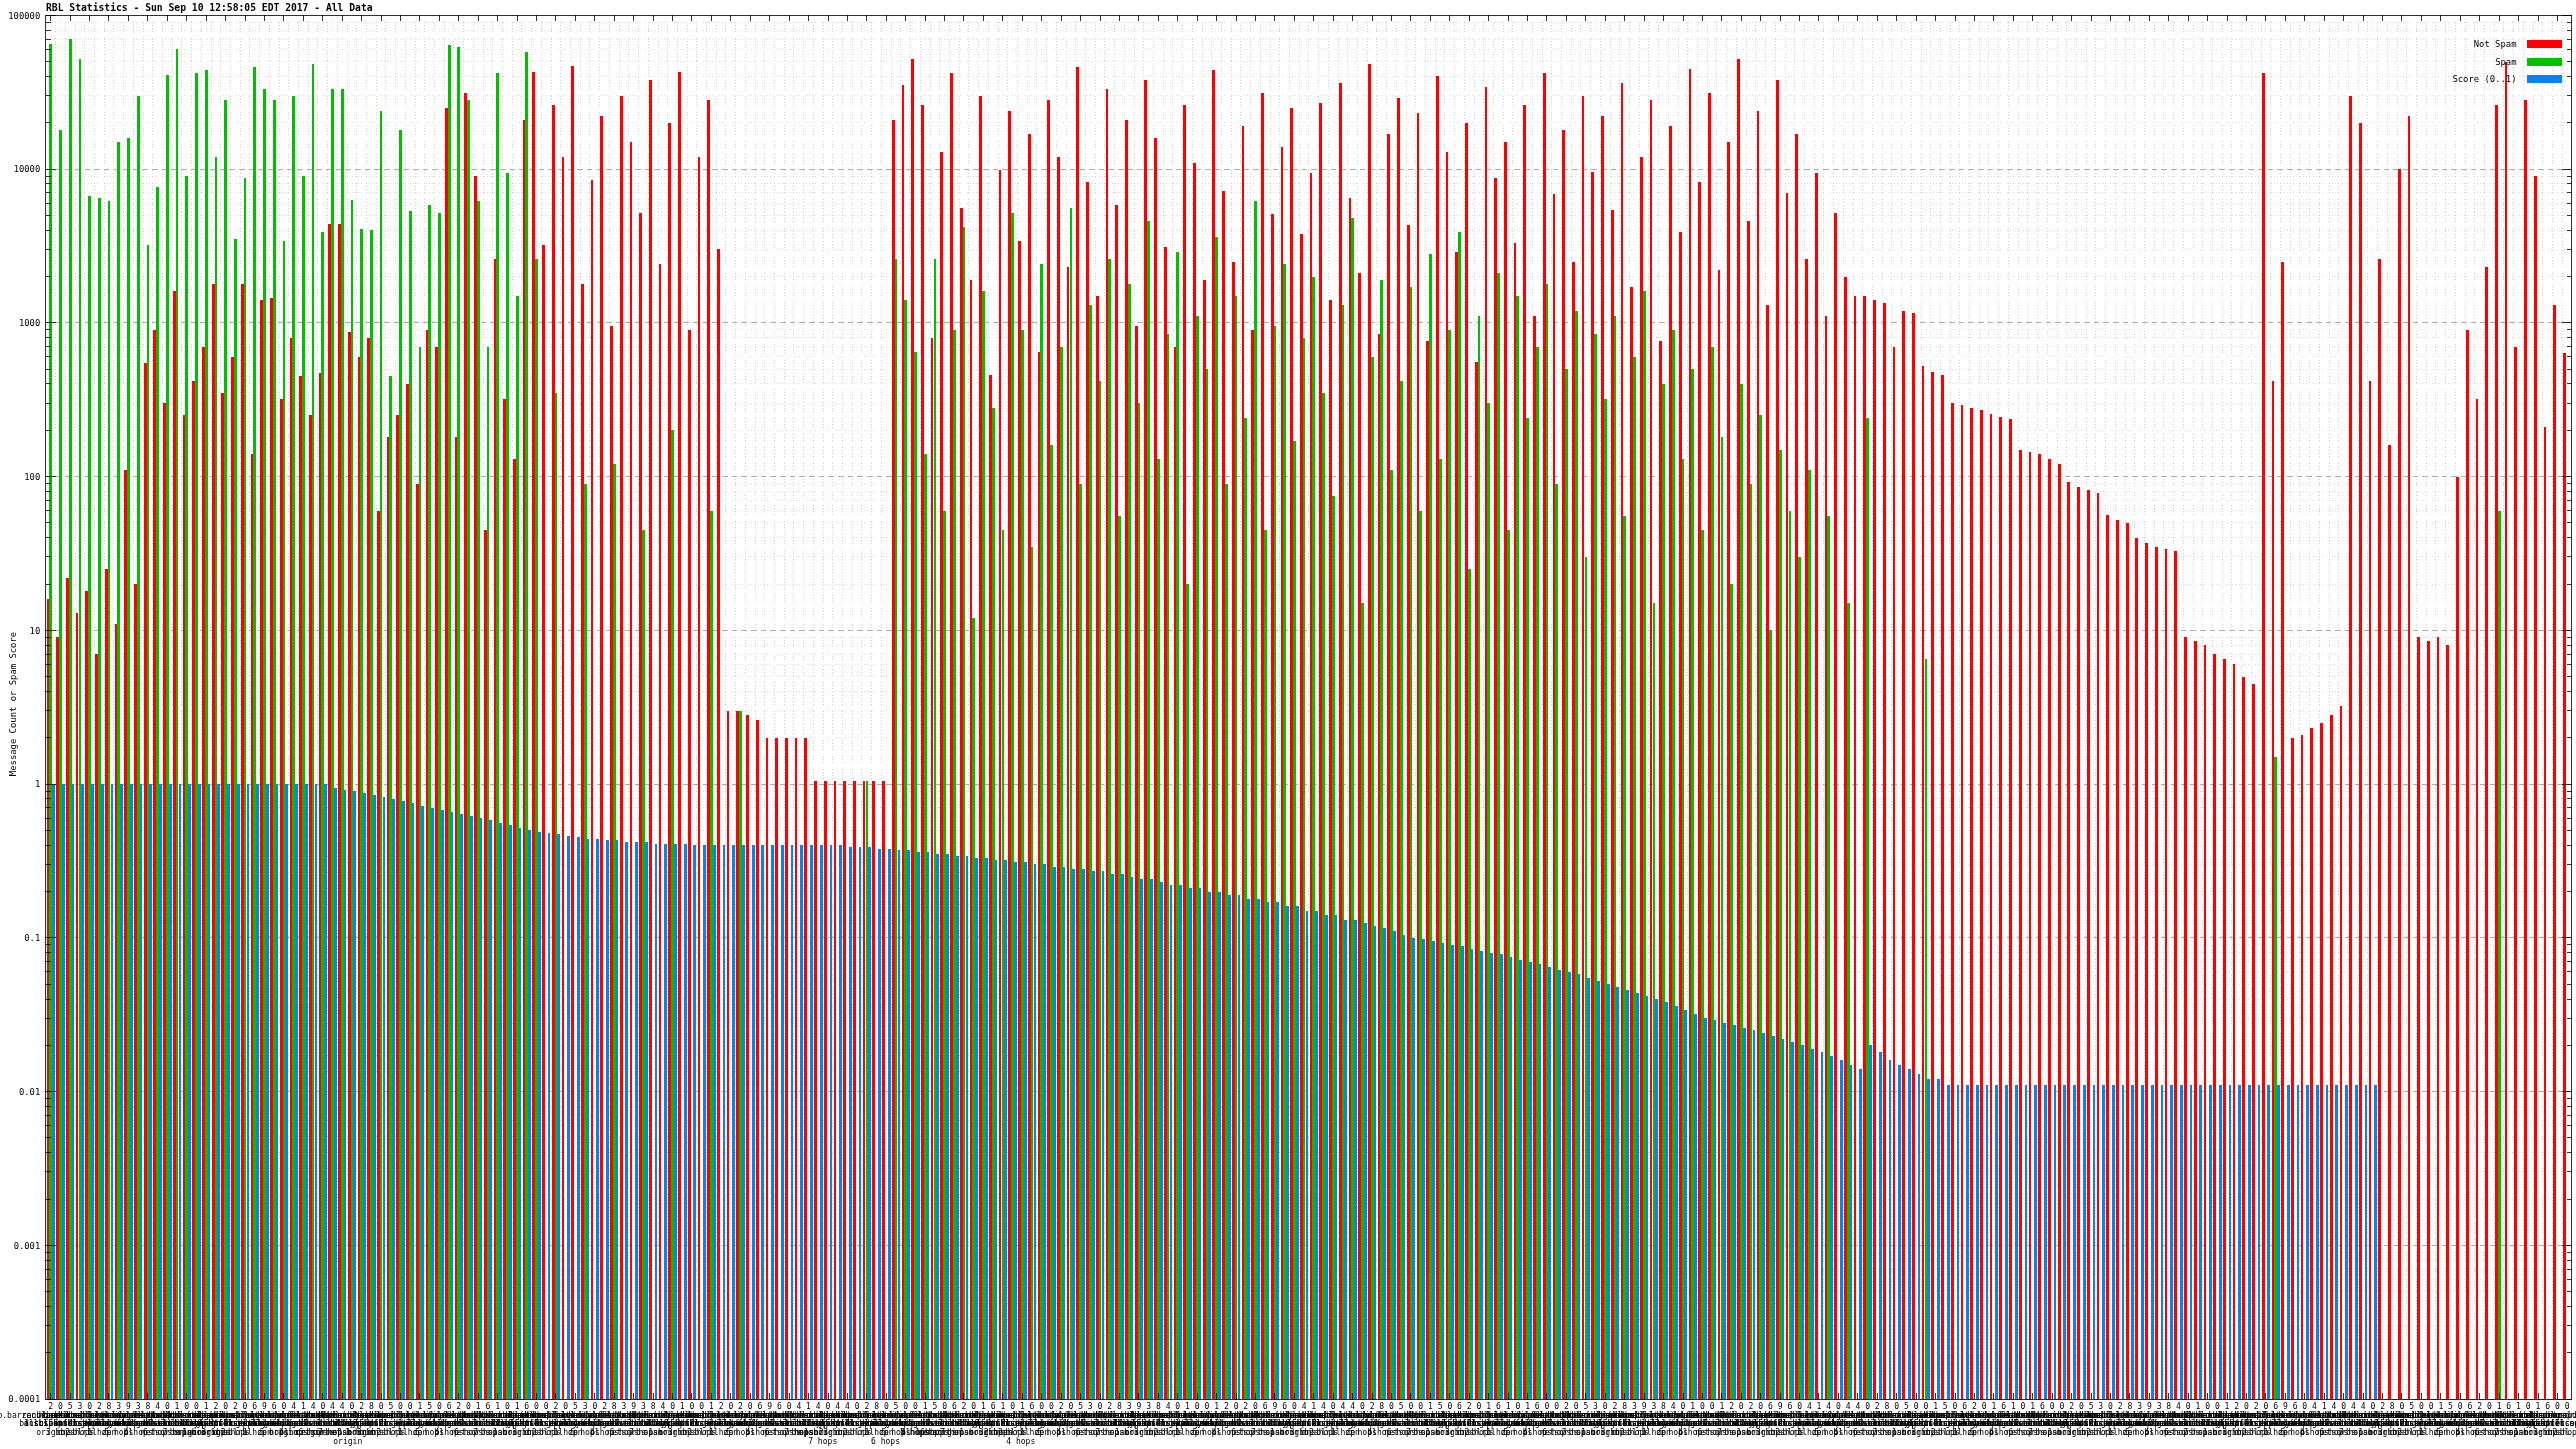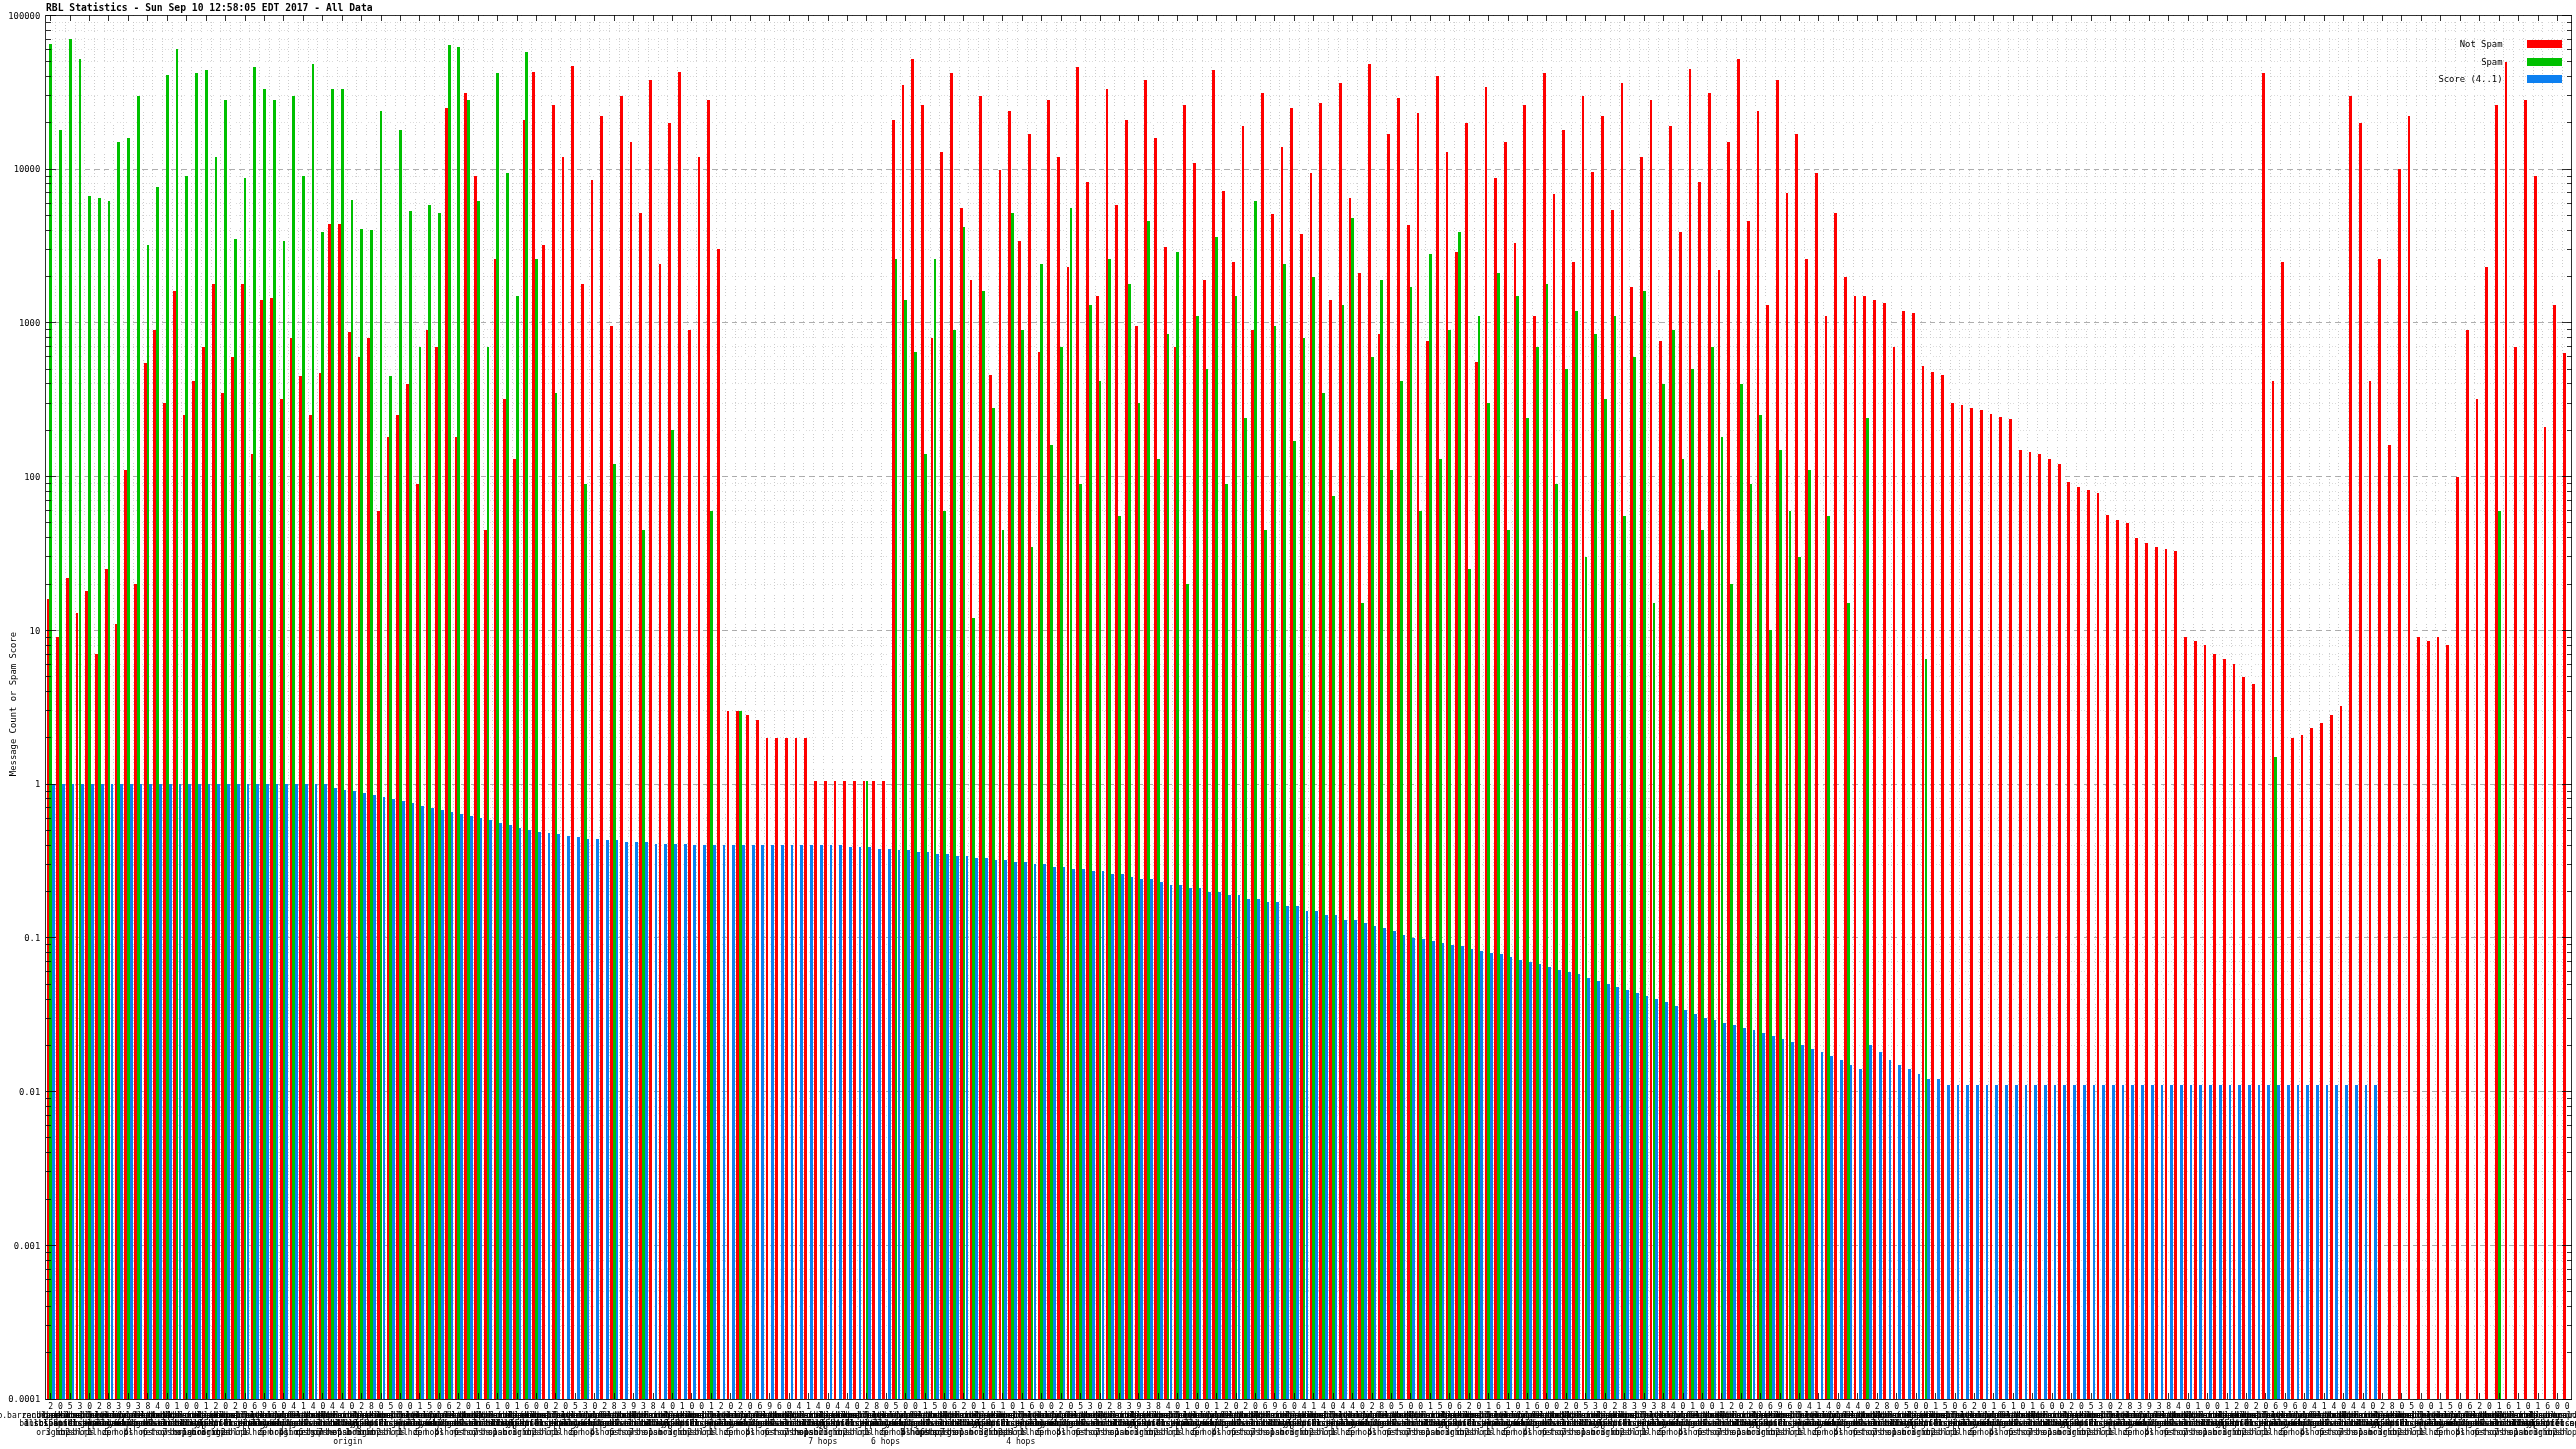--- a/index.html
+++ b/index.html
@@ -5,21 +5,21 @@
   html,body{margin:0;padding:0;background:#ffffff;}
   body{width:2576px;height:1449px;position:relative;overflow:hidden;
        font-family:"DejaVu Sans Mono","Liberation Mono",monospace;color:#000;}
   #chart-title{position:absolute;left:46px;top:1.6px;width:2526px;
        font-size:9.7px;font-weight:bold;letter-spacing:0px;}
   #y-axis-title{position:absolute;left:-124px;top:699px;width:274px;text-align:center;
        font-size:8.9px;transform:rotate(-90deg);transform-origin:center center;}
   #plot-container{position:absolute;left:0;top:0;width:2141px;height:1449px;}
   #legend{position:absolute;right:14.5px;top:35px;}
   .legend-row{display:flex;align-items:center;justify-content:flex-end;height:17.7px;}
-  .legend-label{font-size:8.9px;margin-right:24px;}
+  .legend-label{font-size:8.9px;margin-right:10px;}
   .legend-swatch{width:35px;height:8px;}
   svg text{font-family:"DejaVu Sans Mono","Liberation Mono",monospace;}
 </style>
 </head>
 <body>
 
 <div id="plot-container">
   <div id="chart-svg-host">
       <svg width="2576" height="1449" viewBox="0 0 3200 1800" xmlns="http://www.w3.org/2000/svg" shape-rendering="crispEdges" style="position:absolute;left:0;top:0">
         <g stroke="#d2d2d2" stroke-width="1" stroke-dasharray="1,3">
@@ -2540,17 +2540,17 @@
 <div id="legend">
   <div class="legend-row">
     <span class="legend-label">Not Spam</span>
     <span class="legend-swatch" style="background: rgb(255, 0, 0);"></span>
   </div>
   <div class="legend-row">
     <span class="legend-label">Spam</span>
     <span class="legend-swatch" style="background: rgb(0, 192, 0);"></span>
   </div>
   <div class="legend-row">
-    <span class="legend-label">Score (4..1)</span>
+    <span class="legend-label">Score (0..1)</span>
     <span class="legend-swatch" style="background: rgb(13, 128, 240);"></span>
   </div>
 </div>
 
 
 </body></html>

